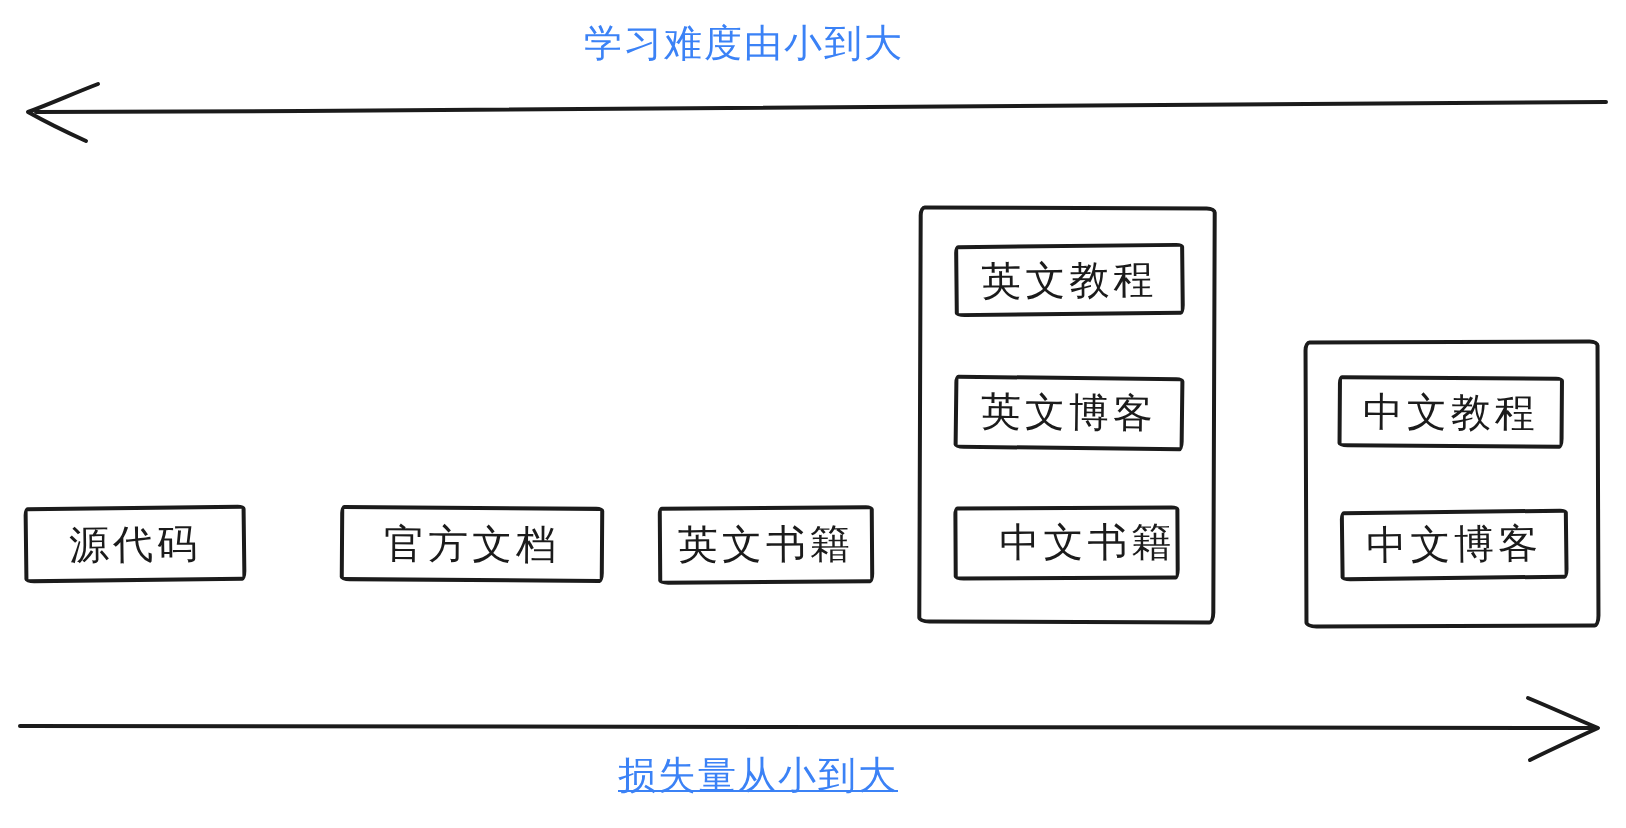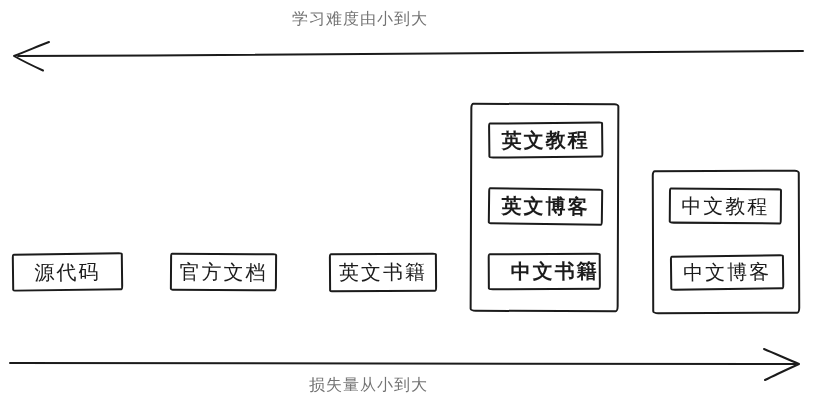--- a/index.html
+++ b/index.html
@@ -11,27 +11,27 @@
   .canvas {
     position: relative;
     width: 813px;
     height: 414px;
     background: #ffffff;
     overflow: hidden;
     color: #1b1b1b;
   }
   .caption {
     position: absolute;
-    font-size: 16px;
+    font-size: 19px;
     letter-spacing: 1px;
-    color: #737373;
+    color: #3b82f6;
     white-space: nowrap;
   }
   .caption.top    { left: 292px; top: 9px; }
-  .caption.bottom { left: 309px; top: 375px; }
+  .caption.bottom { left: 309px; top: 375px; text-decoration: underline; }
 
   .arrow-svg {
     position: absolute;
     left: 0; top: 0;
     width: 813px; height: 414px;
     pointer-events: none;
   }
   .arrow-svg path {
     stroke: #1b1b1b;
     stroke-width: 2;
@@ -48,32 +48,32 @@
     display: flex;
     align-items: center;
     justify-content: center;
     font-size: 20px;
     letter-spacing: 2px;
     box-sizing: border-box;
     white-space: nowrap;
   }
   
   .box-source  { left: 12px;  top: 253px; width: 111px; height: 38px; transform: rotate(-0.7deg); }
-  .box-docs    { left: 170px; top: 253px; width: 107px; height: 38px; transform: rotate(0.4deg); }
+  .box-docs    { left: 170px; top: 253px; width: 132px; height: 38px; transform: rotate(0.4deg); }
   .box-ebooks  { left: 329px; top: 253px; width: 108px; height: 39px; transform: rotate(-0.4deg); }
 
   
   .group {
     position: absolute;
     border: 2px solid #1b1b1b;
     border-radius: 3px 5px 3px 6px / 5px 3px 6px 3px;
     background: #ffffff;
     box-sizing: border-box;
   }
-  .group-a { left: 470px; top: 103px; width: 149px; height: 209px; transform: rotate(0.2deg); font-weight: bold; }
+  .group-a { left: 459px; top: 103px; width: 149px; height: 209px; transform: rotate(0.2deg); }
   .group-b { left: 652px; top: 170px; width: 148px; height: 144px; transform: rotate(-0.2deg); }
 
   .group .box { position: absolute; }
   .ga-1 { left: 16px; top: 17px;  width: 115px; height: 36px; transform: rotate(-0.8deg); }
   .ga-2 { left: 16px; top: 83px;  width: 115px; height: 37px; transform: rotate(0.5deg); }
   .ga-3 { left: 16px; top: 148px; width: 113px; height: 37px; transform: rotate(-0.5deg); justify-content: flex-end; }
   .gb-1 { left: 15px; top: 16px;  width: 113px; height: 36px; transform: rotate(0.6deg); text-align: right; }
   .gb-2 { left: 16px; top: 83px;  width: 114px; height: 35px; transform: rotate(-0.5deg); }
 </style>
 </head>

